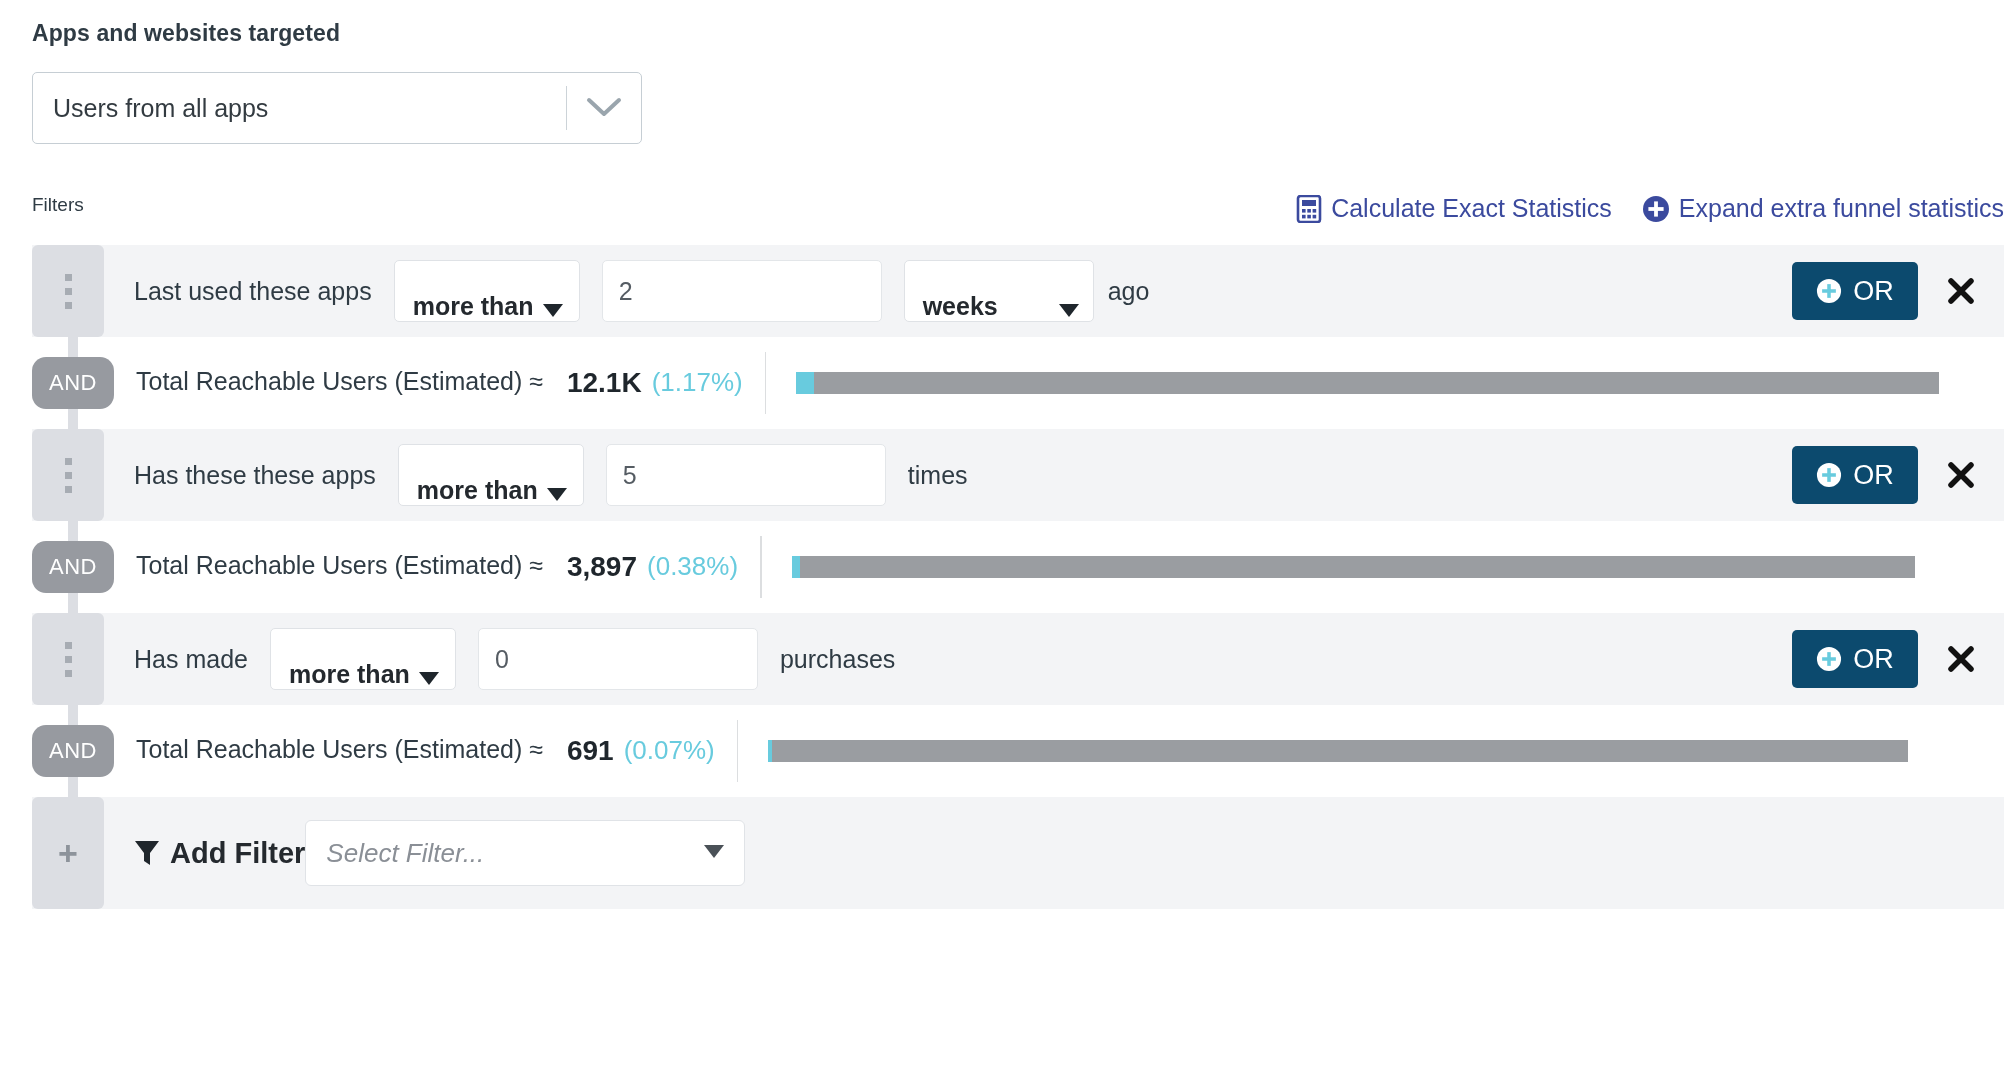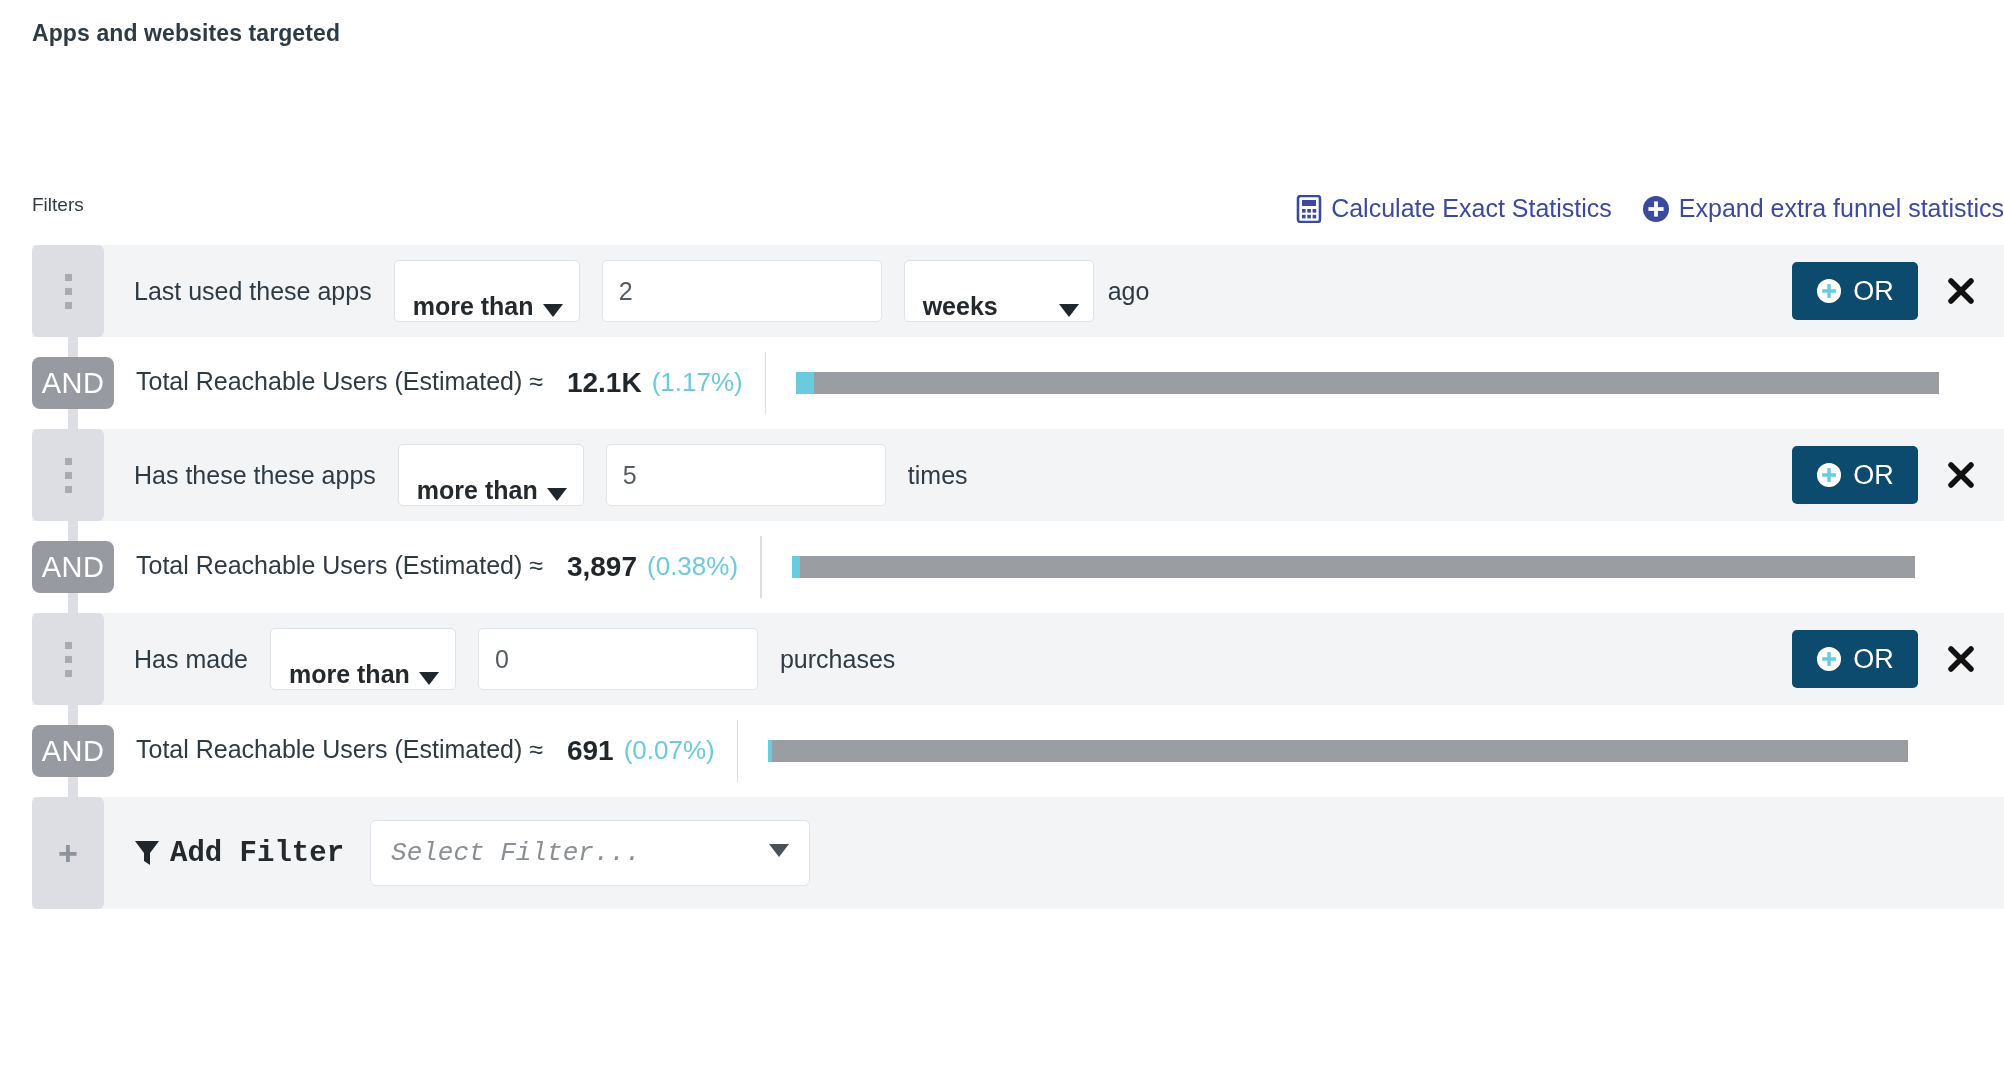--- a/index.html
+++ b/index.html
@@ -221,22 +221,22 @@
     width: 10px;
     background: #dcdee3;
     z-index: 0;
   }
   .and-badge {
     position: relative;
     z-index: 1;
     width: 82px; height: 52px;
     background: #979aa0;
     color: #fff;
-    border-radius: 8px;
-    font-size: 29px;
+    border-radius: 14px;
+    font-size: 22px;
     display: flex;
     align-items: center;
     justify-content: center;
     letter-spacing: 0.5px;
     flex: none;
     margin-left: 0px;
   }
   .stat-text {
     margin-left: 22px;
     font-size: 25px;
@@ -280,22 +280,20 @@
     display: flex;
     align-items: stretch;
     height: 112px;
     background: #f3f4f6;
   }
   .add-body {
     flex: 1;
     display: flex;
     align-items: center;
     padding-left: 30px;
-    gap: 26px;
-    font-family: Liberation Mono, monospace;
   }
   .add-filter-label {
     display: flex;
     align-items: center;
     gap: 10px;
     font-size: 29px;
     font-weight: bold;
     color: #24292e;
     white-space: nowrap;
     cursor: pointer;
@@ -318,20 +316,29 @@
     color: #8a8f96;
   }
 </style>
 </head>
 <body>
 
 <div class="page">
 
   <div class="section-label">Apps and websites targeted</div>
 
+  <div class="apps-select">
+    <div class="apps-select-value">Users from all apps</div>
+    <div class="apps-select-divider"></div>
+    <div class="apps-select-caret">
+      <svg width="36" height="22" viewBox="0 0 36 22">
+          <path d="M3 3 L18 17 L33 3" fill="none" stroke="#9aa5ad" stroke-width="4" stroke-linecap="round" stroke-linejoin="round"></path>
+        </svg>
+    </div>
+  </div>
 
   <div class="filters-title">Filters</div>
 
   <div class="header-actions">
     <div class="header-link">
       <span>
         <svg width="26" height="28" viewBox="0 0 26 28">
           <rect x="2" y="1" width="22" height="26" rx="2.5" fill="none" stroke="#3b4a9e" stroke-width="2.6"></rect>
           <rect x="6" y="5" width="14" height="6" fill="#3b4a9e"></rect>
           <rect x="6" y="14" width="3.6" height="3.6" fill="#3b4a9e"></rect>

